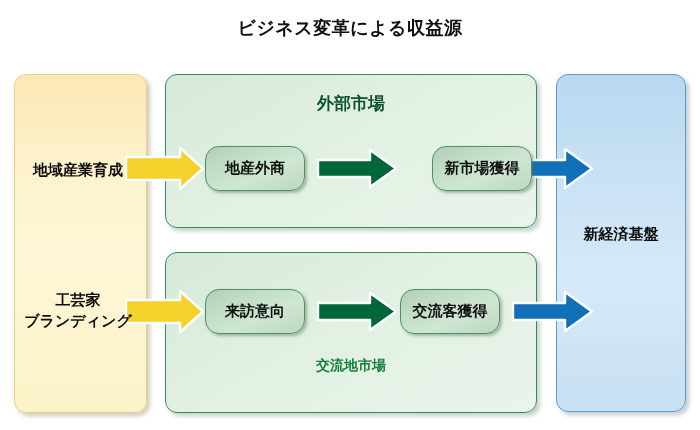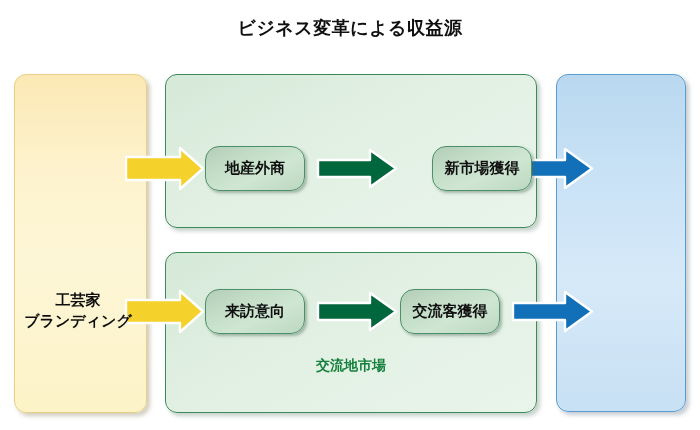--- a/index.html
+++ b/index.html
@@ -99,24 +99,27 @@
 
     <g>
       <path d="M318,303 L370,303 L370,293 L396,311.5 L370,330 L370,320 L318,320 Z" fill="#00663c" stroke="#ffffff" stroke-width="2.4" stroke-linejoin="round"></path>
     </g>
 
     <g>
       <path d="M513,303 L565,303 L565,292 L592,311.5 L565,331 L565,320 L513,320 Z" fill="#1170b8" stroke="#ffffff" stroke-width="2.4" stroke-linejoin="round"></path>
     </g>
   </svg>
 
+  <div class="panel-label label-left-1">地域産業育成</div>
   <div class="panel-label label-left-2">工芸家
 ブランディング</div>
 
+  <div class="panel-label label-market-top">外部市場</div>
   <div class="panel-label label-market-bottom">交流地市場</div>
 
   <div class="node node-a">地産外商</div>
   <div class="node node-b">新市場獲得</div>
   <div class="node node-c">来訪意向</div>
   <div class="node node-d">交流客獲得</div>
 
+  <div class="panel-label label-right">新経済基盤</div>
 
 </div>
 
 </body></html>

